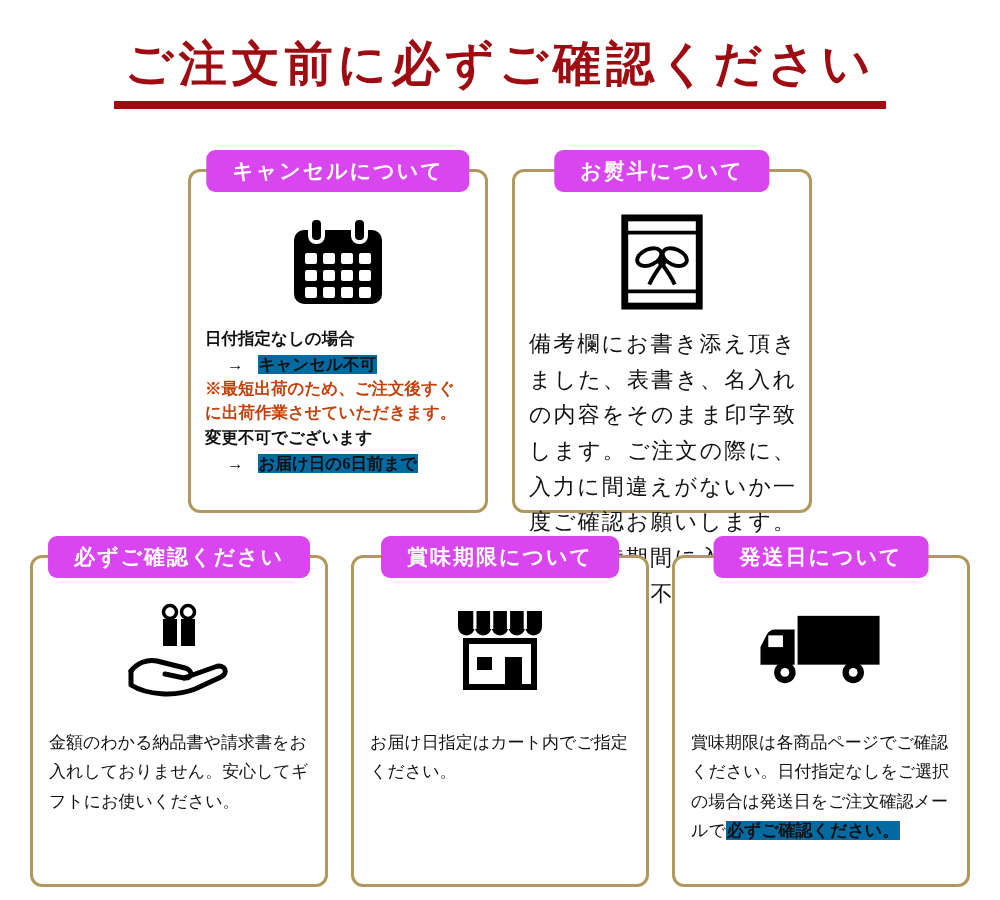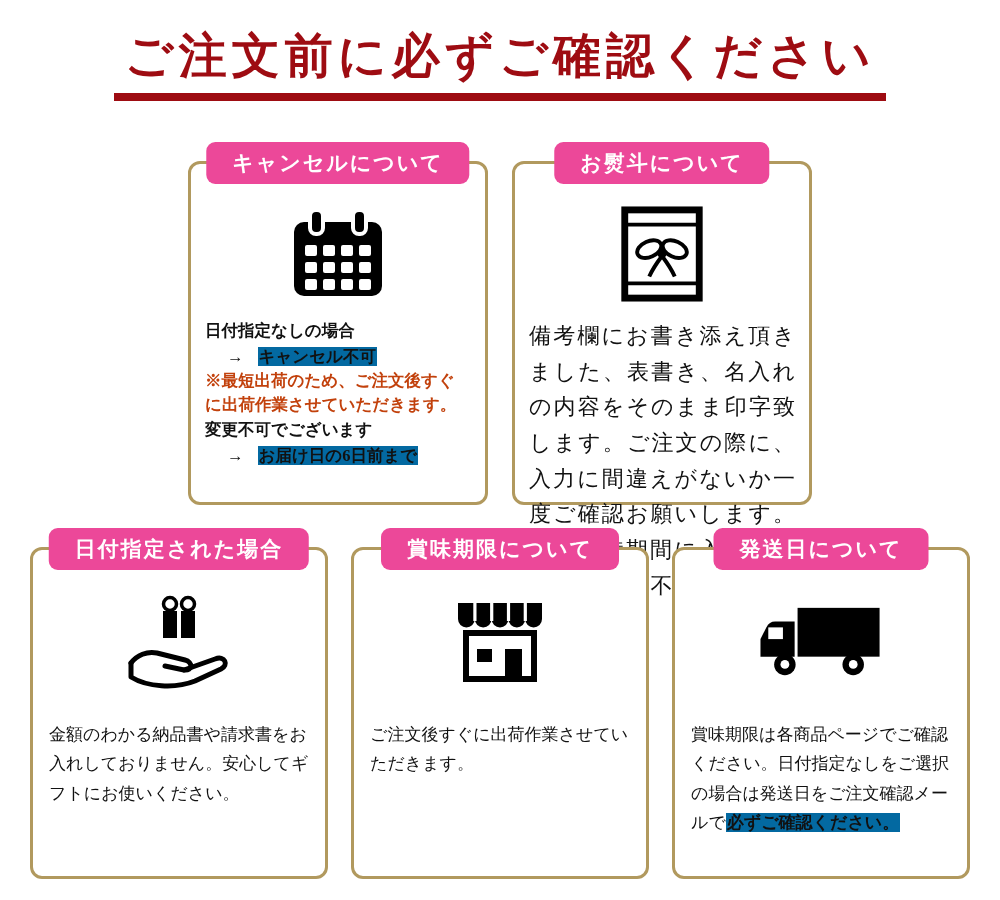--- a/index.html
+++ b/index.html
@@ -7,41 +7,41 @@
   body {
     width: 1000px; height: 900px;
     font-family: "DejaVu Serif", "Liberation Serif", serif;
     color: #111111;
   }
   .page { position: relative; width: 1000px; height: 900px; overflow: hidden; background: #fff; }
 
   
   .title-wrap { padding-top: 28px; text-align: center; }
   .page-title {
-    margin: 0; font-size: 48px; font-weight: bold; color: #9e0c12;
+    margin: 8px; font-size: 48px; font-weight: bold; color: #9e0c12;
     letter-spacing: 5px; line-height: 1.15; white-space: nowrap;
   }
   .title-underline { width: 772px; height: 8px; background: #9e0c12; margin: 10px auto 0; }
 
   
   .row { display: flex; }
   .row-top { justify-content: center; gap: 24px; margin-top: 60px; }
   .row-bottom { justify-content: space-between; padding: 0 30px; margin-top: 42px; }
 
   
   .card {
     position: relative; background: #fff;
     border: 3px solid #b1995e; border-radius: 12px;
   }
   .card-top { width: 300px; height: 344px; }
   .card-bottom { width: 298px; height: 332px; }
 
   .card-label {
     position: absolute; top: -22px; left: 50%; transform: translateX(-50%);
-    background: #ec4899; color: #ffffff; font-weight: bold; font-size: 21px;
+    background: #d946ef; color: #ffffff; font-weight: bold; font-size: 21px;
     letter-spacing: 2px; padding: 7px 26px; border-radius: 9px; white-space: nowrap;
   }
 
   .icon-wrap { display: flex; align-items: center; justify-content: center; }
   .card-top .icon-wrap { height: 104px; margin-top: 38px; }
   .card-bottom .icon-wrap { height: 114px; margin-top: 36px; }
 
   .card-body { padding: 0 14px; font-size: 16.5px; line-height: 1.55; }
   .card-top .card-body { margin-top: 12px; }
   .card-bottom .card-body { margin-top: 20px; padding: 0 16px; font-size: 17px; line-height: 1.72; }
@@ -120,21 +120,21 @@
       <div class="card-body">
         <p class="jp-justify">備考欄にお書き添え頂きました、表書き、名入れの内容をそのまま印字致します。ご注文の際に、入力に間違えがないか一度ご確認お願いします。出荷準備期間に入りましたら、変更不可でございます。</p>
       </div>
     </div>
 
   </div>
 
   <div class="row row-bottom">
 
     <div class="card card-bottom">
-      <div class="card-label">日付指定された場合</div>
+      <div class="card-label">必ずご確認ください</div>
       <div class="icon-wrap">
         <svg width="112" height="108" viewBox="0 0 112 108" aria-hidden="true">
           <circle cx="47" cy="15" r="6.5" fill="none" stroke="#000" stroke-width="3.5"></circle>
           <circle cx="65" cy="15" r="6.5" fill="none" stroke="#000" stroke-width="3.5"></circle>
           <rect x="40" y="22" width="32" height="27" fill="#000"></rect>
           <rect x="54" y="22" width="4" height="27" fill="#fff"></rect>
           <g fill="none" stroke="#000" stroke-width="5" stroke-linecap="round" stroke-linejoin="round">
             <path d="M8 74 C14 66 24 62 34 64 L62 71 C70 73 70 82 61 81 L42 77"></path>
             <path d="M8 74 L8 88 C24 98 52 100 72 92 L98 80 C106 76 102 66 92 70 L61 81"></path>
           </g>
@@ -162,21 +162,21 @@
               <rect x="40.1" y="10" width="3.2" height="18"></rect>
               <rect x="56.9" y="10" width="3.2" height="18"></rect>
               <rect x="73.7" y="10" width="3.2" height="18"></rect>
           </g>
           <rect x="16" y="40" width="68" height="46" fill="none" stroke="#000" stroke-width="6"></rect>
           <rect x="55" y="56" width="17" height="27" fill="#000"></rect>
           <rect x="27" y="56" width="15" height="13" fill="#000"></rect>
         </svg>
       </div>
       <div class="card-body">
-        <p>ご注文後すぐに出荷作業させていただきます。</p>
+        <p>お届け日指定はカート内でご指定ください。</p>
       </div>
     </div>
 
     <div class="card card-bottom">
       <div class="card-label">発送日について</div>
       <div class="icon-wrap">
         <svg width="126" height="82" viewBox="0 0 128 84" aria-hidden="true">
           <rect x="40" y="6" width="84" height="50" fill="#000"></rect>
           <path d="M37 20 H17 C13 20 10 22 8 26 L2 38 V56 H37 Z" fill="#000"></path>
           <rect x="10" y="26" width="15" height="12" fill="#fff"></rect>

